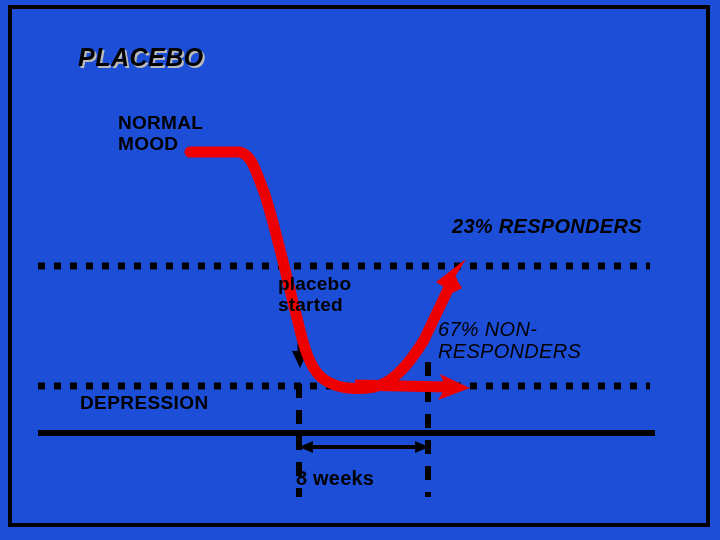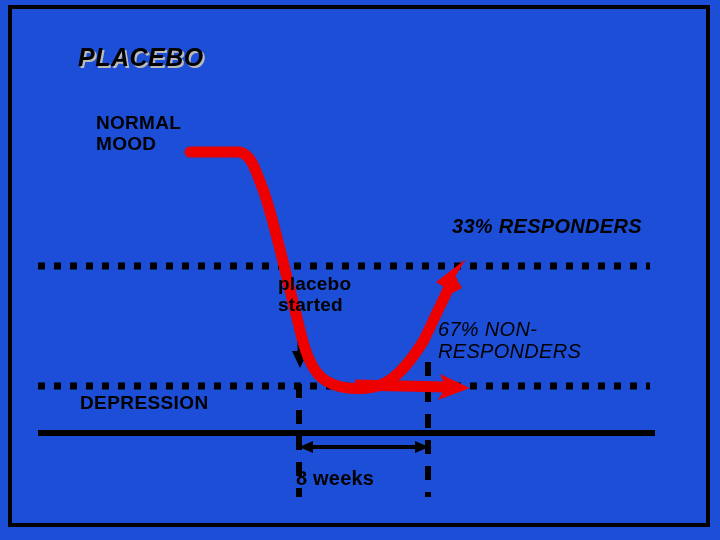--- a/index.html
+++ b/index.html
@@ -40,21 +40,21 @@
   .title-placebo {
     left: 78px;
     top: 44px;
     font-size: 25px;
     font-weight: bold;
     font-style: italic;
     letter-spacing: 0.5px;
     text-shadow: 2px 2px 0 #b9b9b9;
   }
   .lbl-normal-mood {
-    left: 96px;
+    left: 118px;
     top: 113px;
     font-size: 19px;
     font-weight: bold;
     letter-spacing: 0.3px;
   }
   .lbl-placebo-started {
     left: 278px;
     top: 274px;
     font-size: 19px;
     font-weight: bold;
@@ -139,21 +139,21 @@
   </svg>
 
   <div class="txt title-placebo">PLACEBO</div>
 
   <div class="txt lbl-normal-mood">NORMAL
 MOOD</div>
 
   <div class="txt lbl-placebo-started">placebo
 started</div>
 
-  <div class="txt lbl-responders">33% RESPONDERS</div>
+  <div class="txt lbl-responders">23% RESPONDERS</div>
 
   <div class="txt lbl-nonresponders">67% NON-
 RESPONDERS</div>
 
   <div class="txt lbl-depression">DEPRESSION</div>
 
   <div class="txt lbl-weeks">8 weeks</div>
 
 </div>
 

